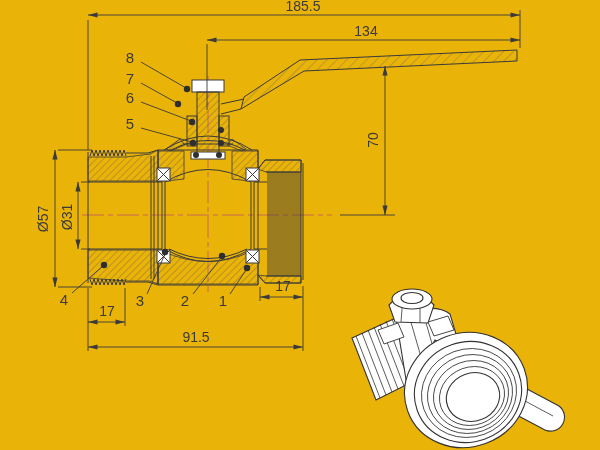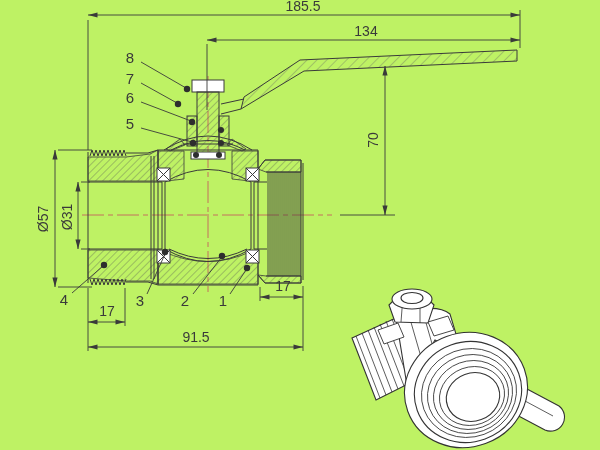--- a/index.html
+++ b/index.html
@@ -1,16 +1,16 @@
 <!DOCTYPE html>
 <html><head>
 <meta charset="utf-8">
 <style>
   html,body{margin:0;padding:0;background:#fff;}
-  .canvas{position:relative;width:600px;height:450px;background:#bef264;overflow:hidden;
+  .canvas{position:relative;width:600px;height:450px;background:#eab308;overflow:hidden;
           font-family:"Liberation Sans", sans-serif;}
   svg{position:absolute;left:0;top:0;}
   text{fill:#3a3a3a;font-family:"Liberation Sans", sans-serif;}
   .dimtxt{font-size:14px;}
   .callout{font-size:15px;}
 </style>
 </head>
 <body>
 
 <div class="canvas">

